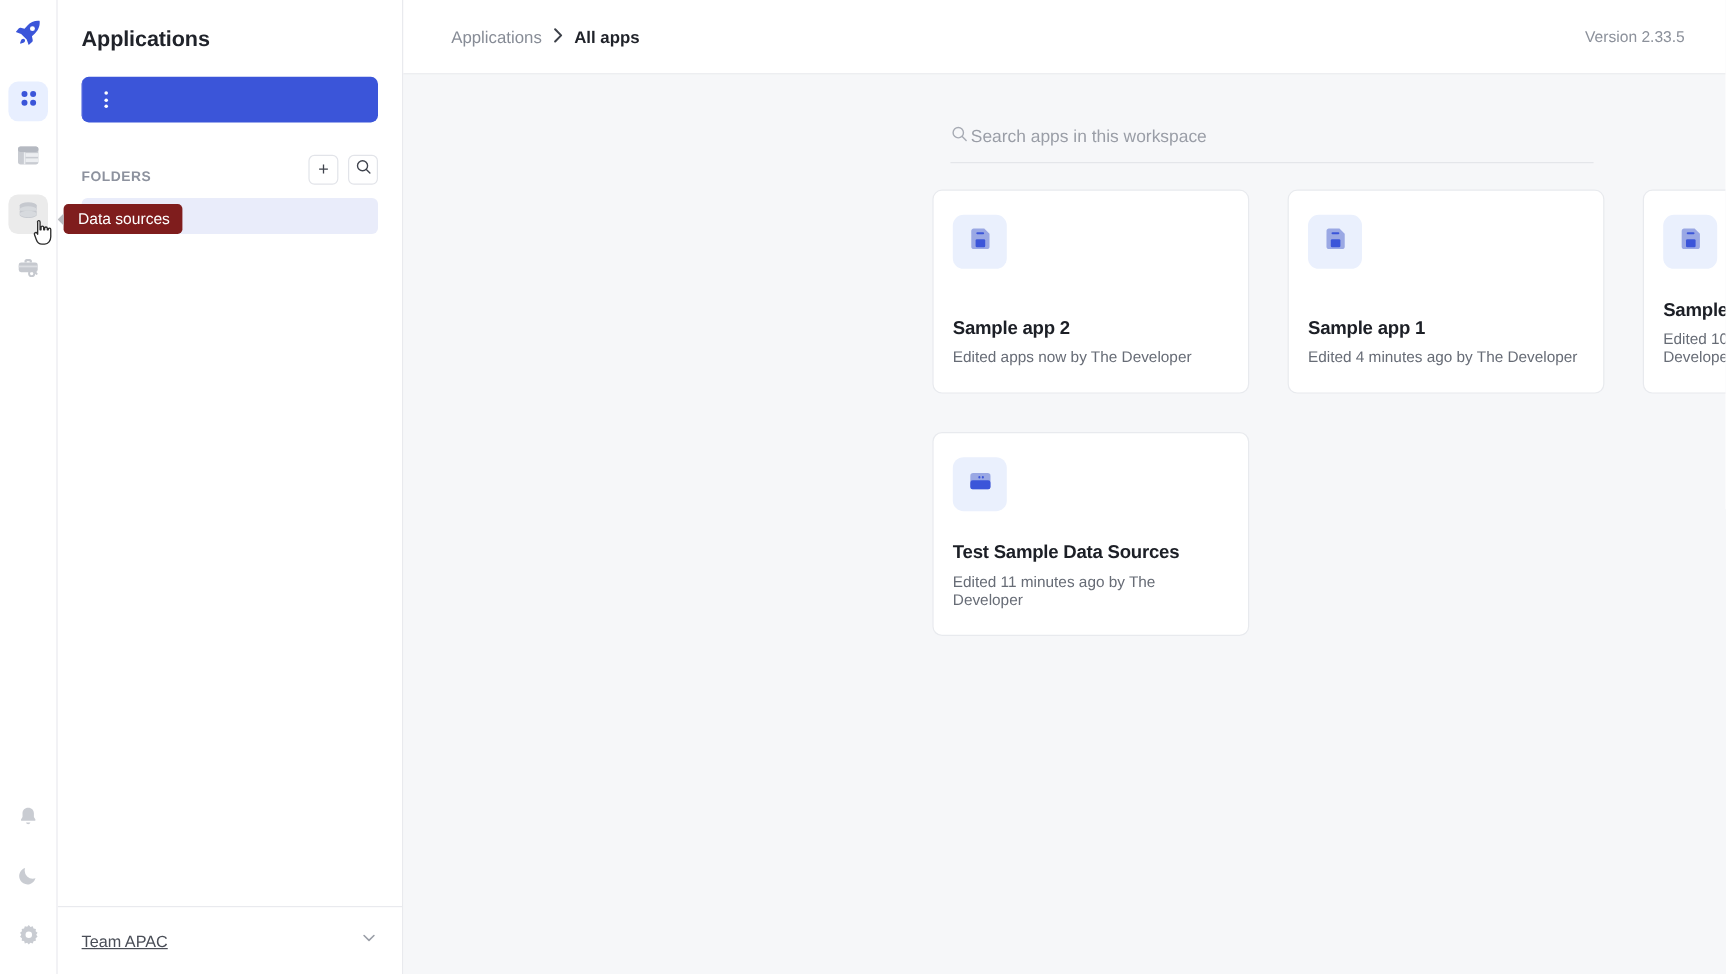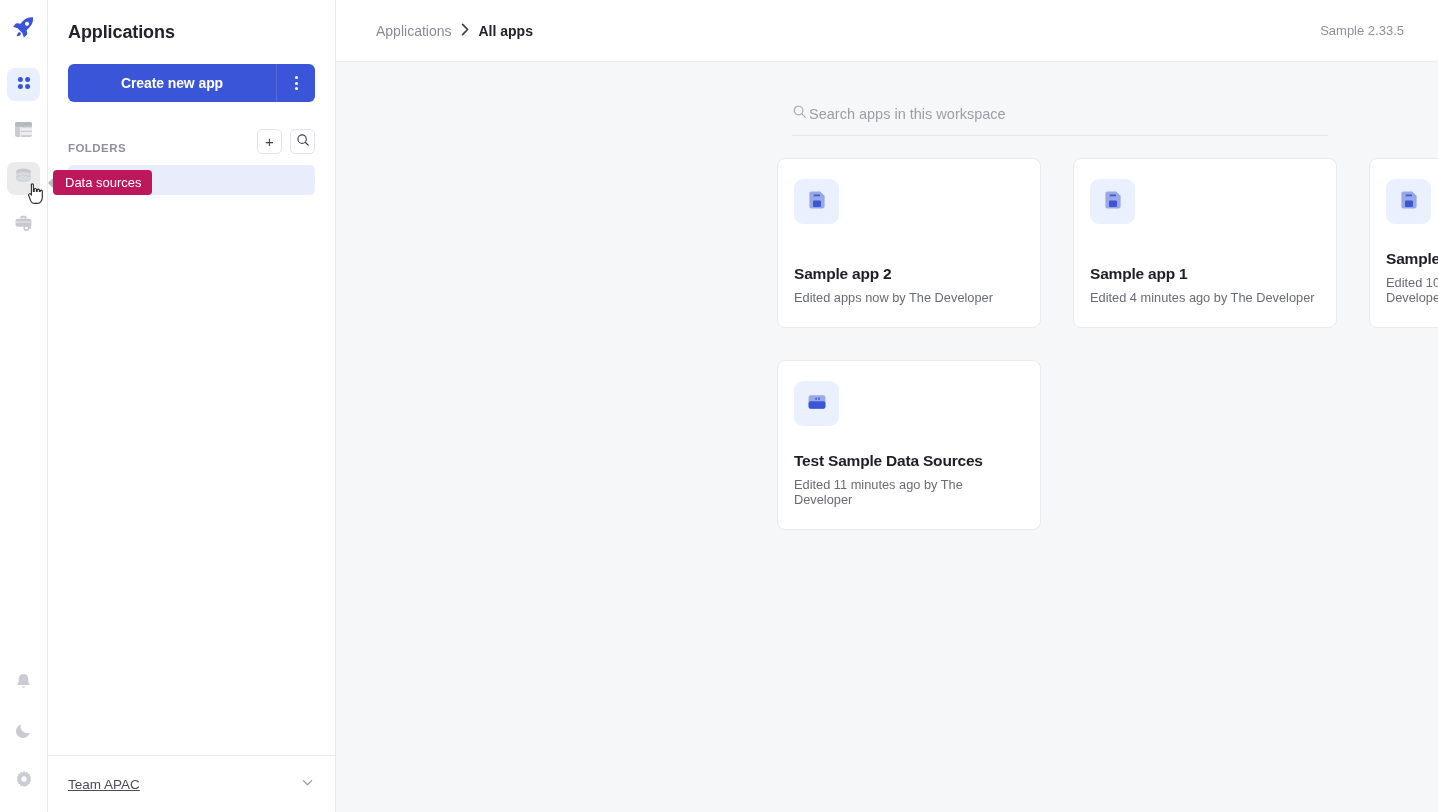--- a/index.html
+++ b/index.html
@@ -148,21 +148,21 @@
     padding: 0 20px;
     cursor: pointer;
   }
   .team-label { flex: 1; font-size: 13.5px; color: #4a4e57; text-decoration: underline; }
 
   
   .tooltip {
     position: absolute;
     left: 5px; top: 170px;
     height: 25px;
-    background: #be185d;
+    background: #7f1d1d;
     color: #ffffff;
     font-size: 13px;
     border-radius: 4px;
     display: flex; align-items: center;
     padding: 0 10px 0 12px;
     white-space: nowrap;
     z-index: 50;
   }
   .tooltip::before {
     content: "";
@@ -363,21 +363,20 @@
         <path d="M5.2 2.1c0-.7.5-1.2 1.1-1.2.6 0 1.1.5 1.1 1.2v6.4h.8V6.6c0-.65.5-1.15 1.1-1.15.6 0 1.1.5 1.1 1.15v1.9h.8V7.3c0-.65.5-1.15 1.1-1.15.6 0 1.1.5 1.1 1.15v1.2h.8V8.2c0-.6.45-1.1 1.05-1.1.6 0 1.05.5 1.05 1.1v6.1c0 3.4-2.1 6.1-5 6.1H9c-2.4 0-4-1.5-4.7-3.6l-1.6-4.3c-.25-.7.1-1.4.75-1.65.6-.25 1.3.05 1.6.65l.35.75V2.1z" fill="#ffffff" stroke="#2b2b2b" stroke-width="1.1" stroke-linejoin="round"></path>
       </svg>
     </div>
   </div>
 
   <div class="sidebar">
 
     <div class="sb-title">Applications</div>
 
     <div class="create-row">
-      <div class="create-btn">Create new app</div>
       <div class="create-kebab">
         <span class="kebab-dots">
             <i></i>
             <i></i>
             <i></i>
           </span>
       </div>
     </div>
 
     <div class="folders-row">
@@ -418,21 +417,21 @@
     <div class="topbar">
       <div class="crumb">
         <span class="crumb-root">Applications</span>
         <span class="crumb-sep">
           <svg width="9" height="13" viewBox="0 0 9 13" fill="none">
             <path d="M1.6 1.4L6.6 6.5 1.6 11.6" stroke="#3d4149" stroke-width="1.7" stroke-linecap="round" stroke-linejoin="round"></path>
           </svg>
         </span>
         <span class="crumb-current">All apps</span>
       </div>
-      <div class="version">Sample 2.33.5</div>
+      <div class="version">Version 2.33.5</div>
     </div>
 
     <div class="content">
 
       <div class="search-wrap">
         <span>
           <svg width="15" height="15" viewBox="0 0 16 16" fill="none">
             <circle cx="7" cy="7" r="4.6" stroke="#a7abb4" stroke-width="1.25"></circle>
             <path d="M10.5 10.5L14 14" stroke="#a7abb4" stroke-width="1.25" stroke-linecap="round"></path>
           </svg>

